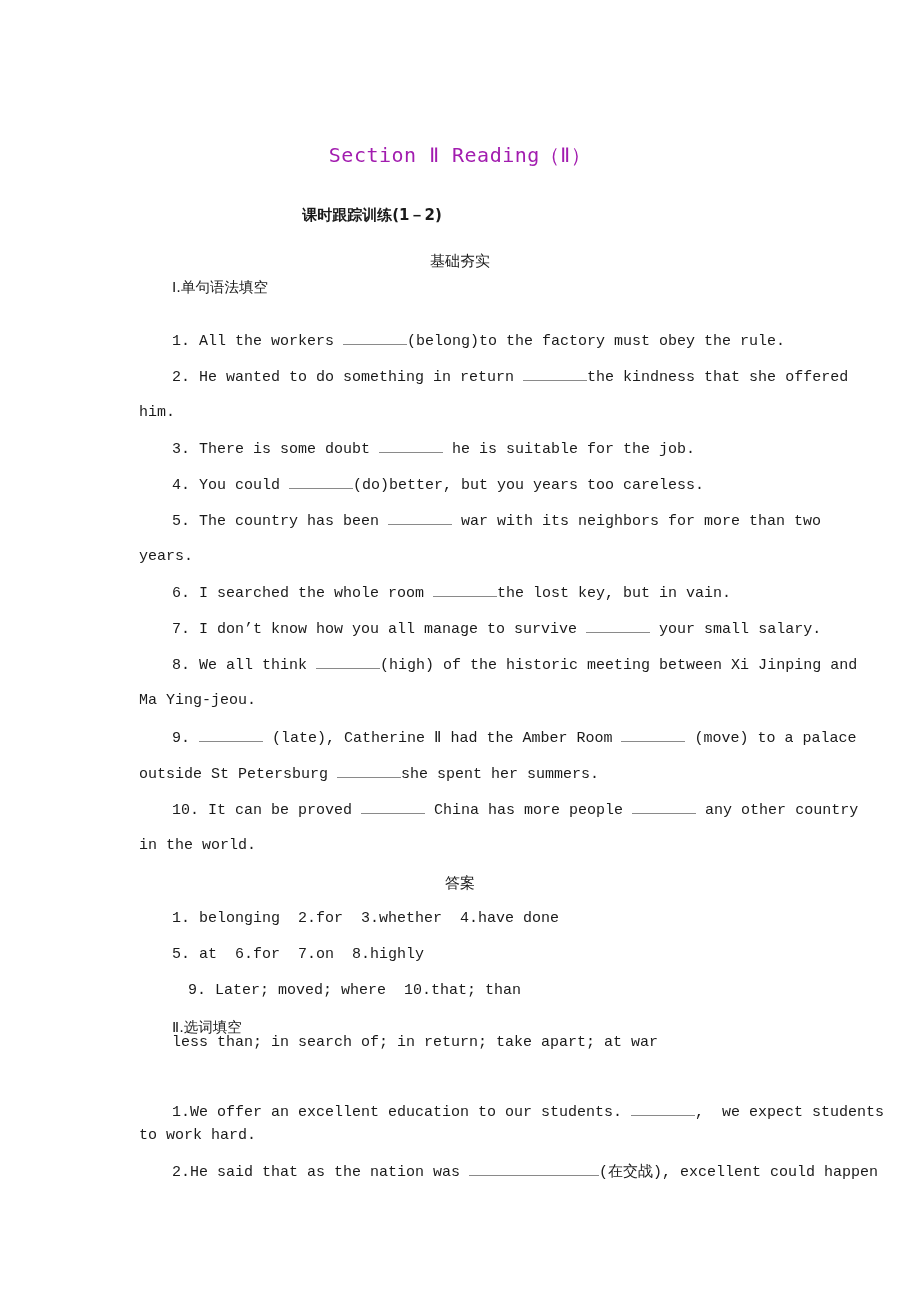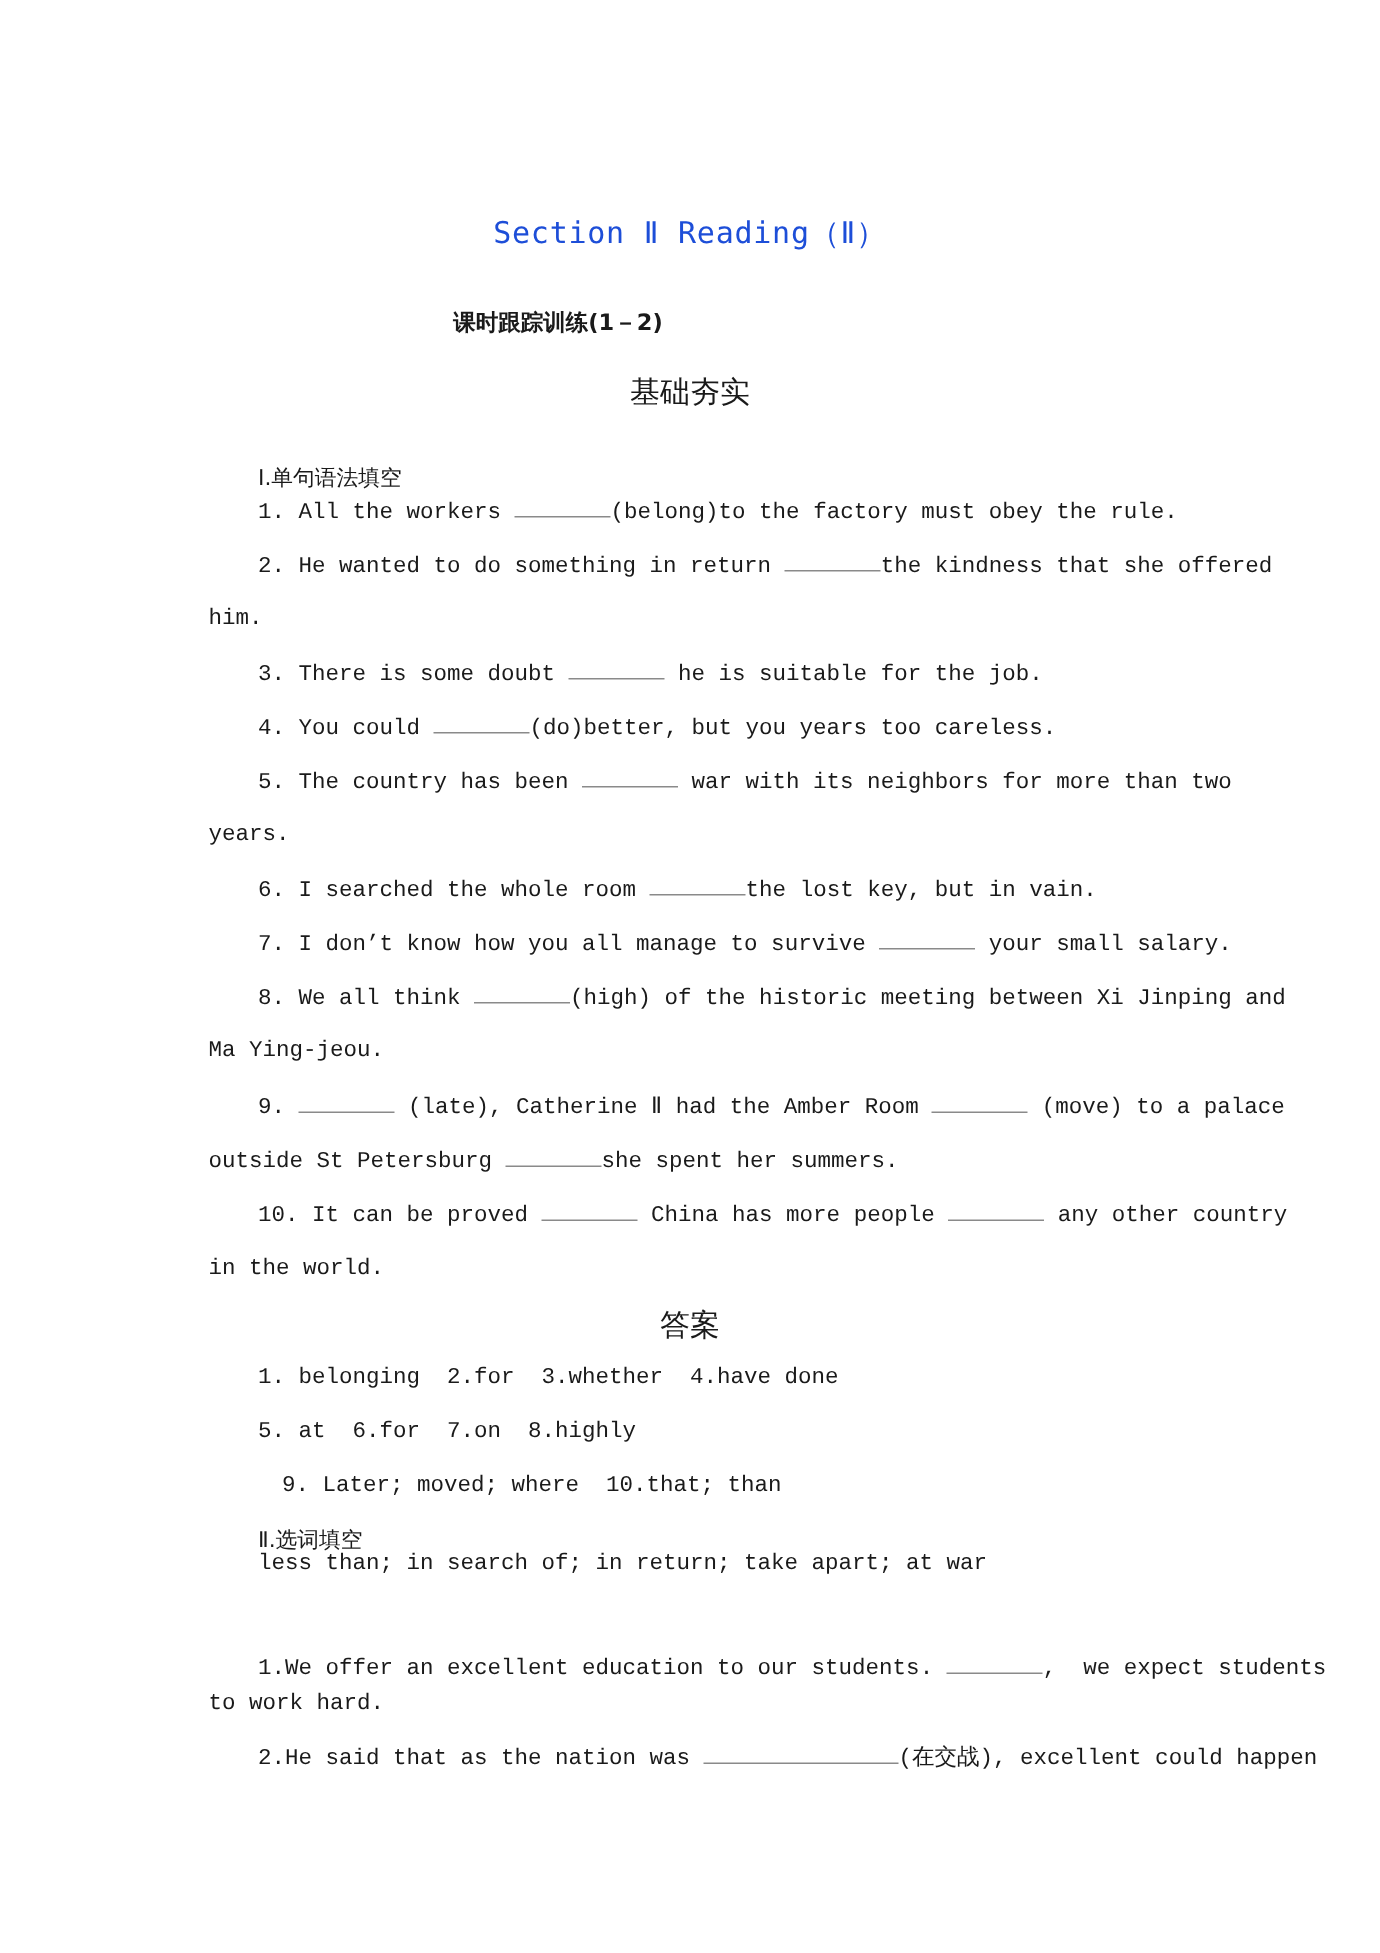--- a/index.html
+++ b/index.html
@@ -21,21 +21,21 @@
       top: 0;
       width: 920px;
       height: 1302px;
     }
     .title {
       position: absolute;
       left: 0;
       width: 920px;
       top: 141px;
       text-align: center;
-      color: #1d4ed8;
+      color: #a21caf;
       font-family: "DejaVu Sans Mono", "Liberation Mono", monospace;
       font-size: 20px;
       letter-spacing: 0.5px;
       line-height: 28px;
     }
     .subtitle {
       position: absolute;
       left: 0;
       width: 744px;
       top: 204px;
@@ -44,21 +44,21 @@
       font-weight: bold;
       font-size: 15px;
       line-height: 22px;
     }
     .centered {
       position: absolute;
       left: 0;
       width: 920px;
       text-align: center;
       font-family: "DejaVu Sans", "Liberation Sans", sans-serif;
-      font-size: 20px;
+      font-size: 15px;
       line-height: 22px;
     }
     .line {
       position: absolute;
       font-family: "Liberation Mono", "DejaVu Sans Mono", monospace;
       font-size: 15px;
       line-height: 22px;
       white-space: pre;
       color: #1a1a1a;
     }
@@ -79,21 +79,21 @@
   </style>
 </head>
 <body>
 
 <div class="page">
 
   <div class="title">Section Ⅱ Reading（Ⅱ）</div>
   <div class="subtitle">课时跟踪训练(1－2)</div>
   <div class="centered" style="top:250px;">基础夯实</div>
 
-  <div class="line indent heading-line" style="top:308px;">Ⅰ.单句语法填空</div>
+  <div class="line indent heading-line" style="top:276px;">Ⅰ.单句语法填空</div>
 
   <div class="line indent" style="top:330px;"><span>1.</span> <span>All the workers </span><span class="blank b8"></span><span>(belong)to the factory must obey the rule.</span></div>
 
   <div class="line indent" style="top:366px;"><span>2.</span> <span>He wanted to do something in return </span><span class="blank b8"></span><span>the kindness that she offered</span></div>
   <div class="line flush" style="top:402px;">him.</div>
 
   <div class="line indent" style="top:438px;"><span>3.</span> <span>There is some doubt </span><span class="blank b8"></span><span> he is suitable for the job.</span></div>
 
   <div class="line indent" style="top:474px;"><span>4.</span> <span>You could </span><span class="blank b8"></span><span>(do)better, but you years too careless.</span></div>
 

